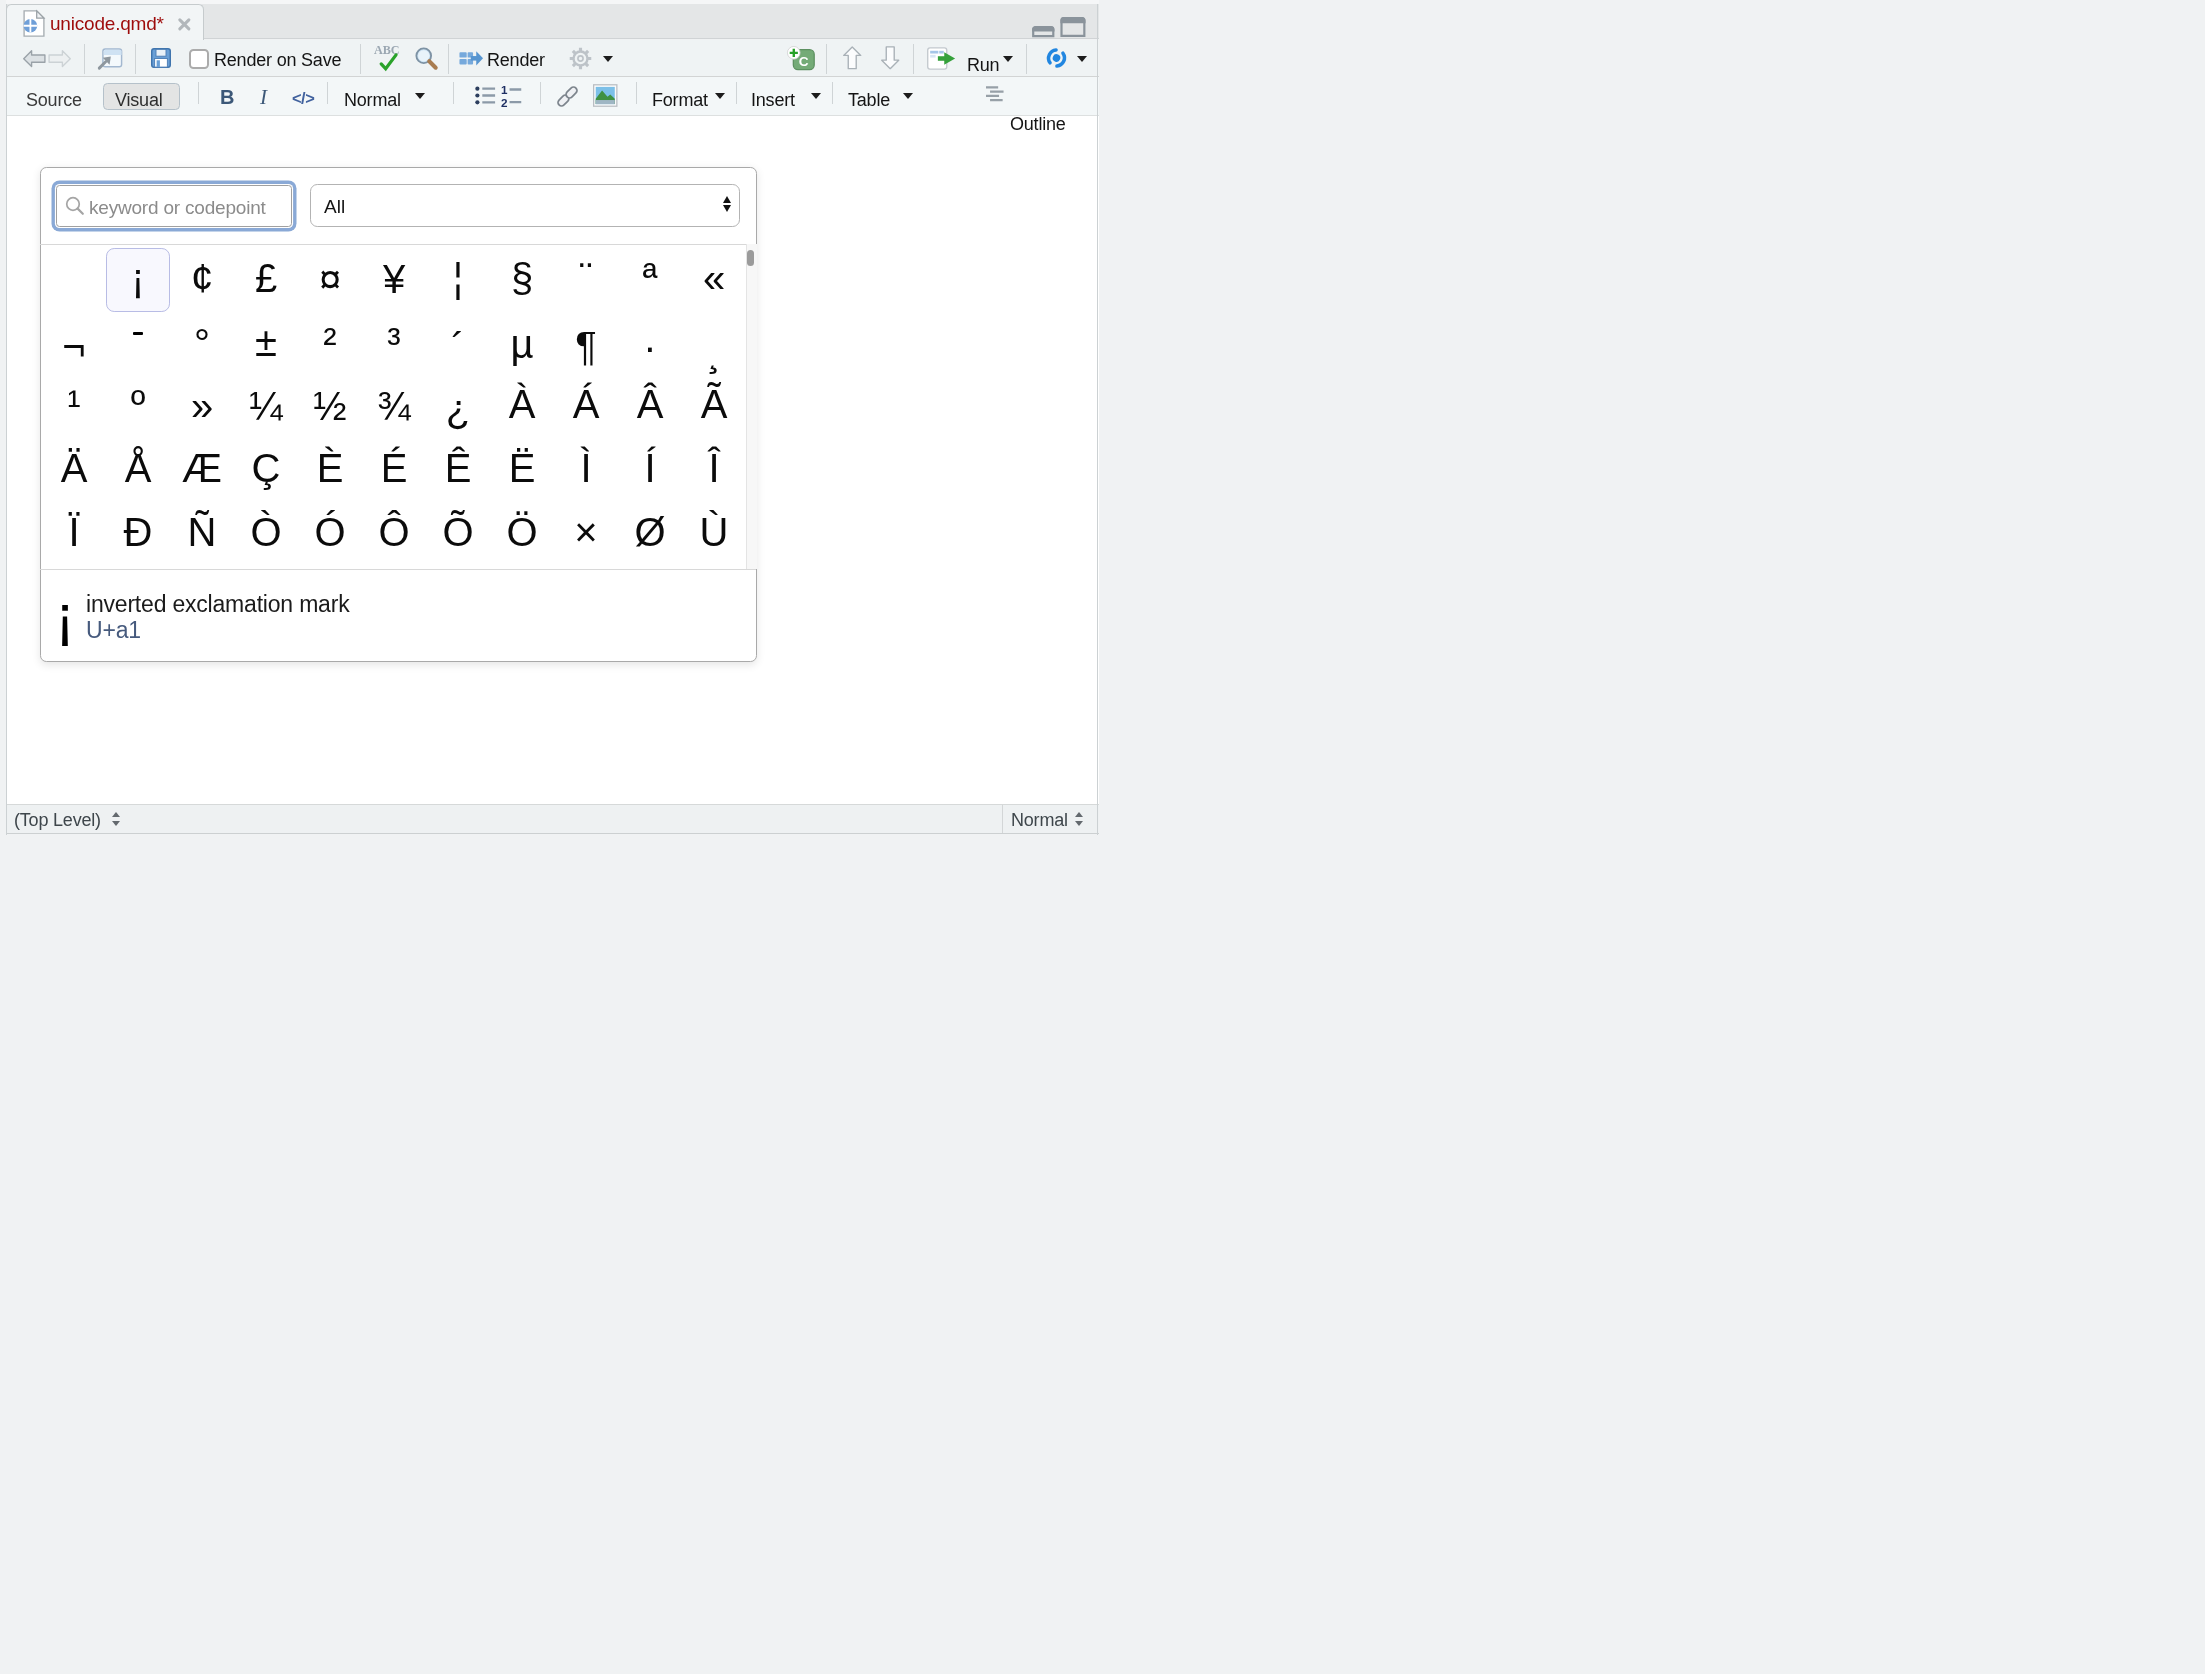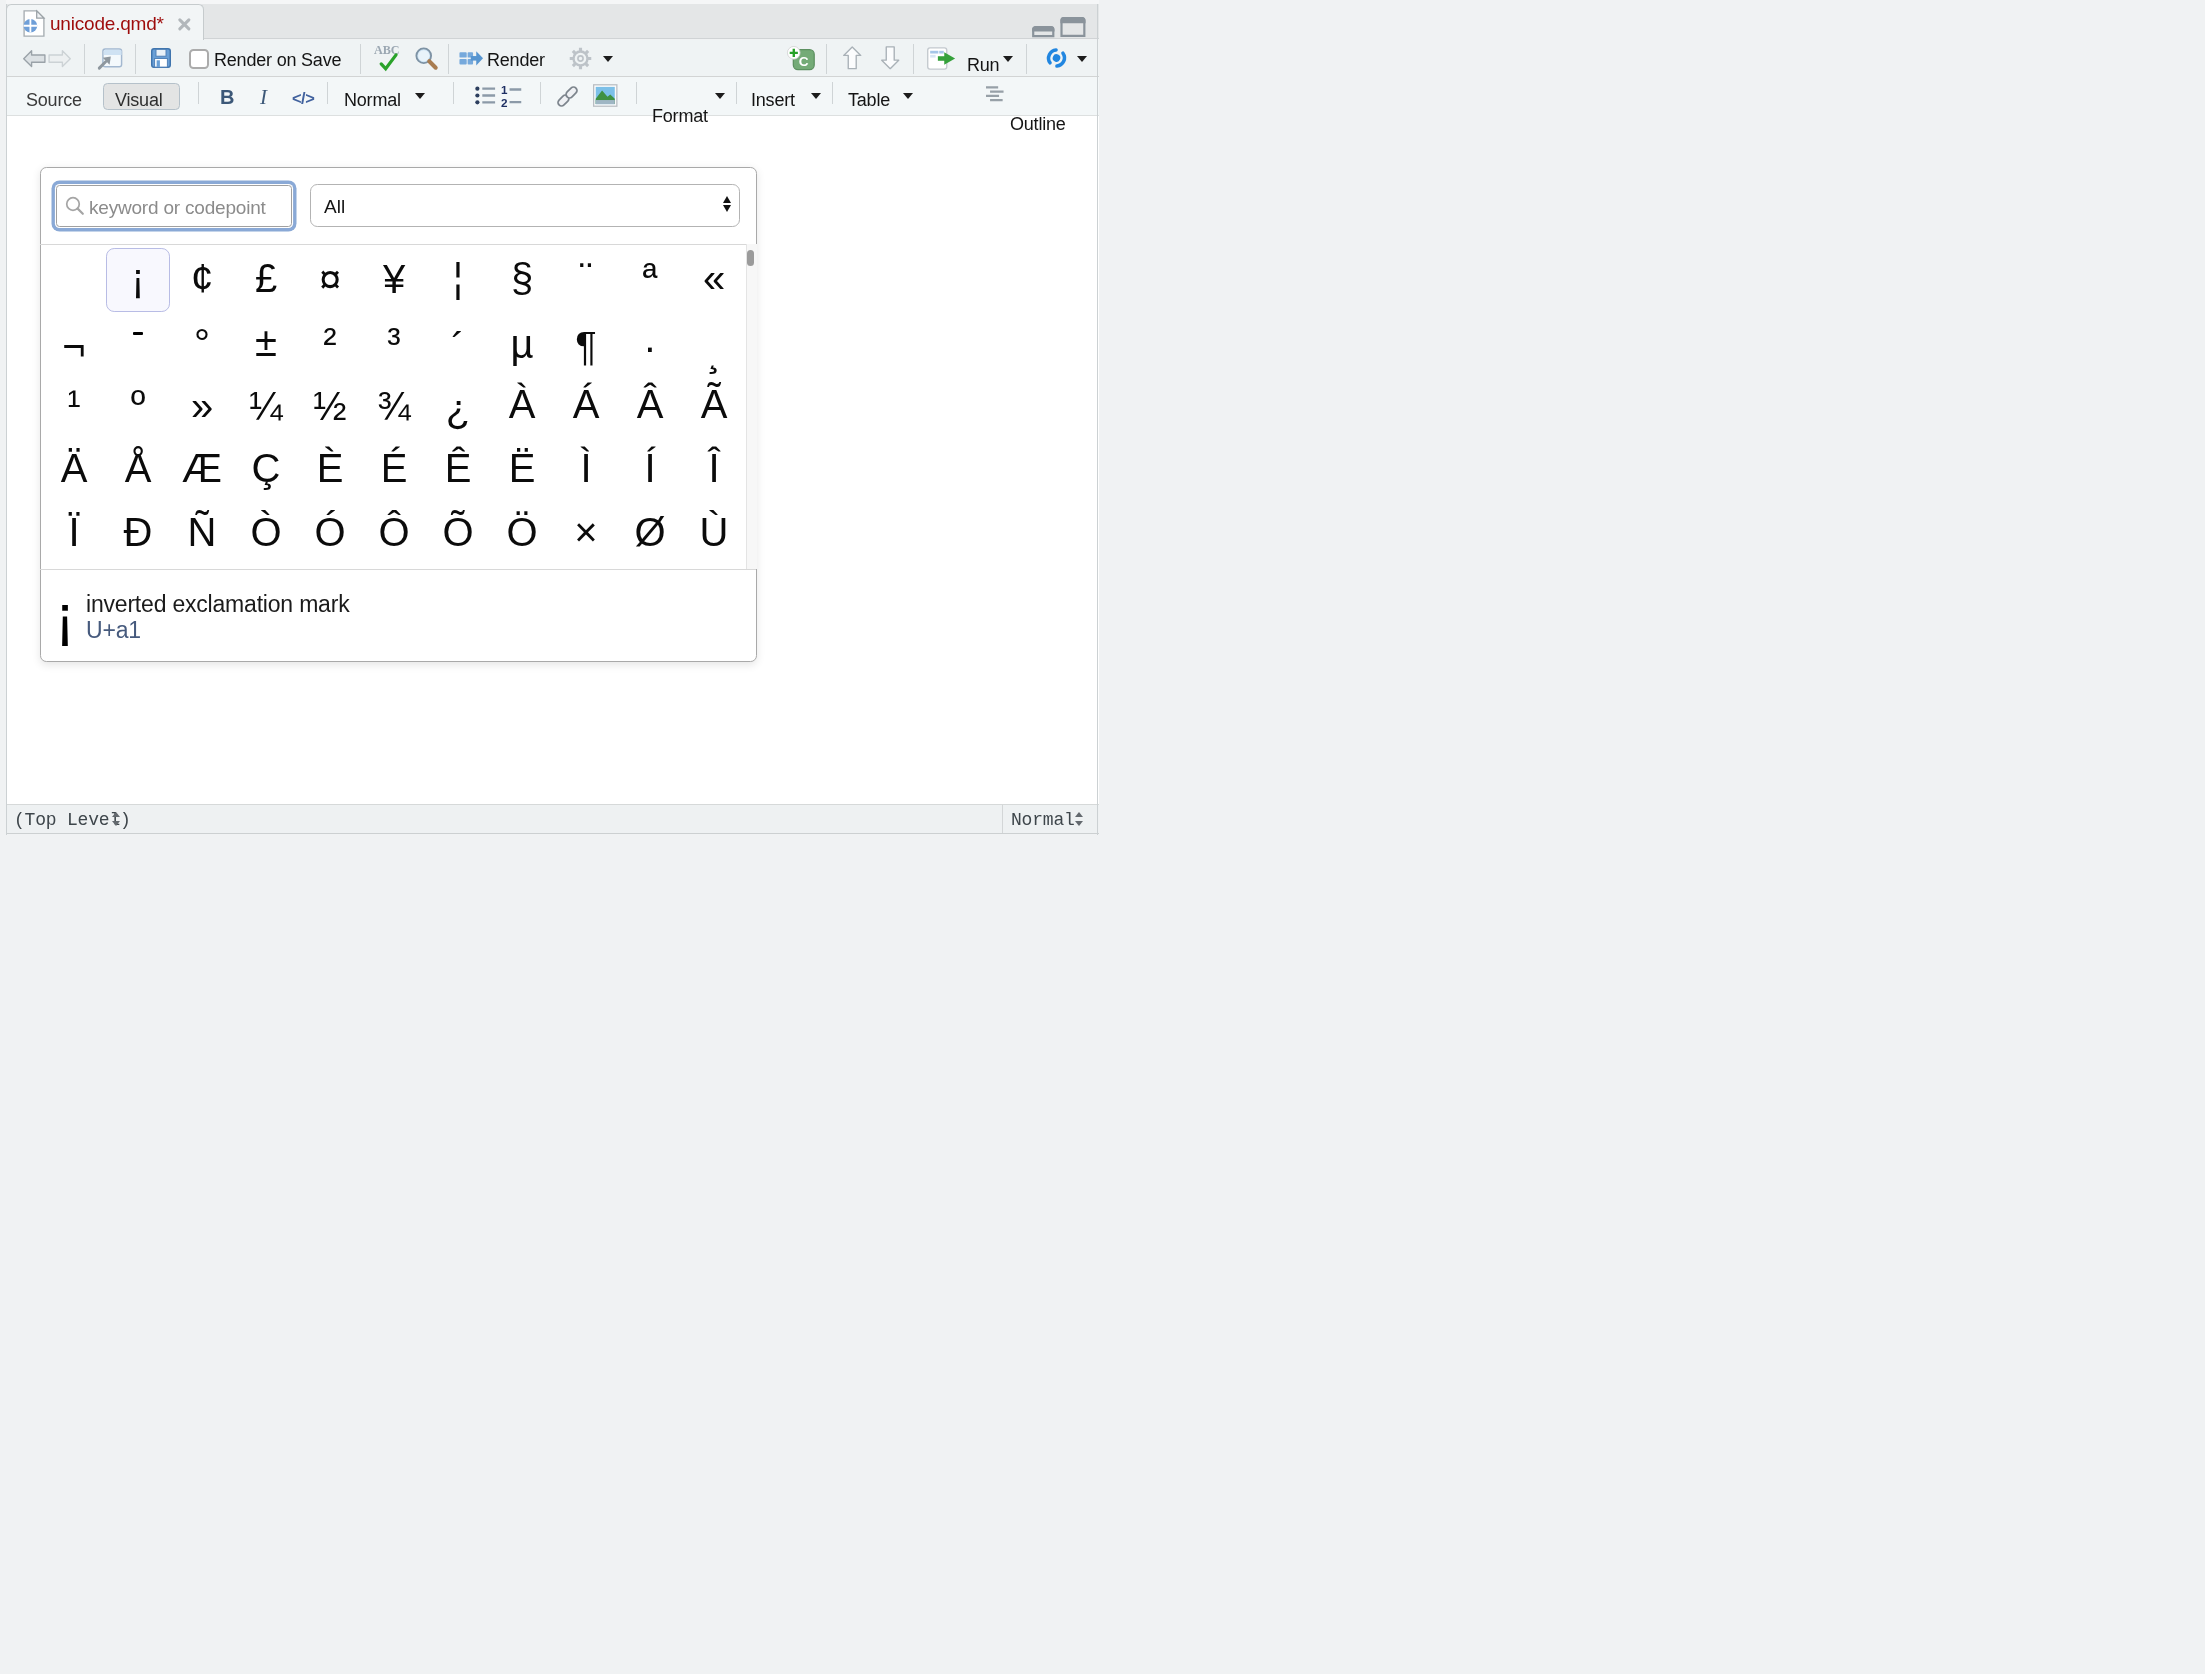--- a/index.html
+++ b/index.html
@@ -5,21 +5,21 @@
 html,body { width:1103px; height:837px; background:#f0f2f3; font-family:"Liberation Sans", sans-serif; overflow:hidden; }
 #page { position:relative; width:1103px; height:837px; }
 .abs { position:absolute; }
 svg.abs { overflow:visible; }
 .vsep { position:absolute; width:0.9px; background:#cfd4d6; }
 .caret { position:absolute; width:0; height:0; border-left:5px solid transparent; border-right:5px solid transparent; border-top:6.4px solid #1c1c1c; }
 .tb { position:absolute; font-size:18px; letter-spacing:-0.2px; color:#141414; white-space:pre; line-height:21px; }
 .spin { position:absolute; width:0; height:0; border-left:4.5px solid transparent; border-right:4.5px solid transparent; }
 .cell { position:absolute; width:64px; height:64px; font-size:40px; color:#0b0b0b; text-align:center; line-height:57px; }
 .cell.sel { background:#f8f8fe; border:1.4px solid #b8bce5; border-radius:8.2px; }
-.status-text { position:absolute; font-size:18px; letter-spacing:-0.2px; color:#3e464b; line-height:21px;font-family:Liberation Mono, monospace;}
+.status-text { position:absolute; font-size:18px; letter-spacing:-0.2px; color:#3e464b; line-height:21px;}
 .ud-u { position:absolute; width:0; height:0; border-left:4.1px solid transparent; border-right:4.1px solid transparent; border-bottom:5.5px solid #63696e; }
 .ud-d { position:absolute; width:0; height:0; border-left:4.1px solid transparent; border-right:4.1px solid transparent; border-top:5.5px solid #63696e; }
 </style></head>
 <body>
 <div id="page">
 
   <div class="abs" style="left:5.5px;top:0;width:1093px;height:4.1px;background:#f5f6f7"></div>
   <div class="abs" style="left:5.5px;top:4.1px;width:1093px;height:35px;background:#e4e6e7;border-bottom:0.9px solid #d0d3d5"></div>
   <div class="abs" style="left:5.5px;top:40px;width:1093px;height:36px;background:#eff3f4"></div>
   <div class="abs" style="left:5.5px;top:76px;width:1093px;height:0.9px;background:#d2d4d4"></div>
@@ -165,21 +165,21 @@
       <rect x="-0.5" y="8.7" width="13.6" height="7.6" rx="3.8"></rect>
       <rect x="11.9" y="8.7" width="13.6" height="7.6" rx="3.8"></rect>
     </g>
   </svg>
   <svg class="abs" style="left:593px;top:84px" width="24.5" height="23" viewBox="0 0 27 25">
     <rect x="0.7" y="0.7" width="25.6" height="23.6" fill="#fbfbfb" stroke="#b9bec3" stroke-width="1.4"></rect>
     <rect x="3" y="3" width="21" height="19" fill="#7cc0e8"></rect>
     <path d="M3 16 L10 7 L16 14 L19 11.5 L24 16 V22 H3 Z" fill="#3f9142"></path>
     <rect x="3" y="17.5" width="21" height="4.5" fill="#9fb6c4"></rect>
   </svg>
-  <span class="tb" style="left:652px;top:106px;">Format</span>
+  <span class="tb" style="left:652px;top:90px;">Format</span>
   <div class="caret" style="left:715px;top:93px"></div>
   <span class="tb" style="left:751px;top:90px;">Insert</span>
   <div class="caret" style="left:811px;top:93px"></div>
   <span class="tb" style="left:848px;top:90px;">Table</span>
   <div class="caret" style="left:903px;top:93px"></div>
   <svg class="abs" style="left:986px;top:86px" width="18" height="17.3" viewBox="0 0 20 19">
     <path d="M0 1.5 h13.5 M4.5 6.2 h15 M0 10.9 h14.5 M4.5 15.6 h14" stroke="#97a0a7" stroke-width="2.4"></path>
   </svg>
   <span class="tb" style="left:1010px;top:90px;margin-top:24px;">Outline</span>
 

